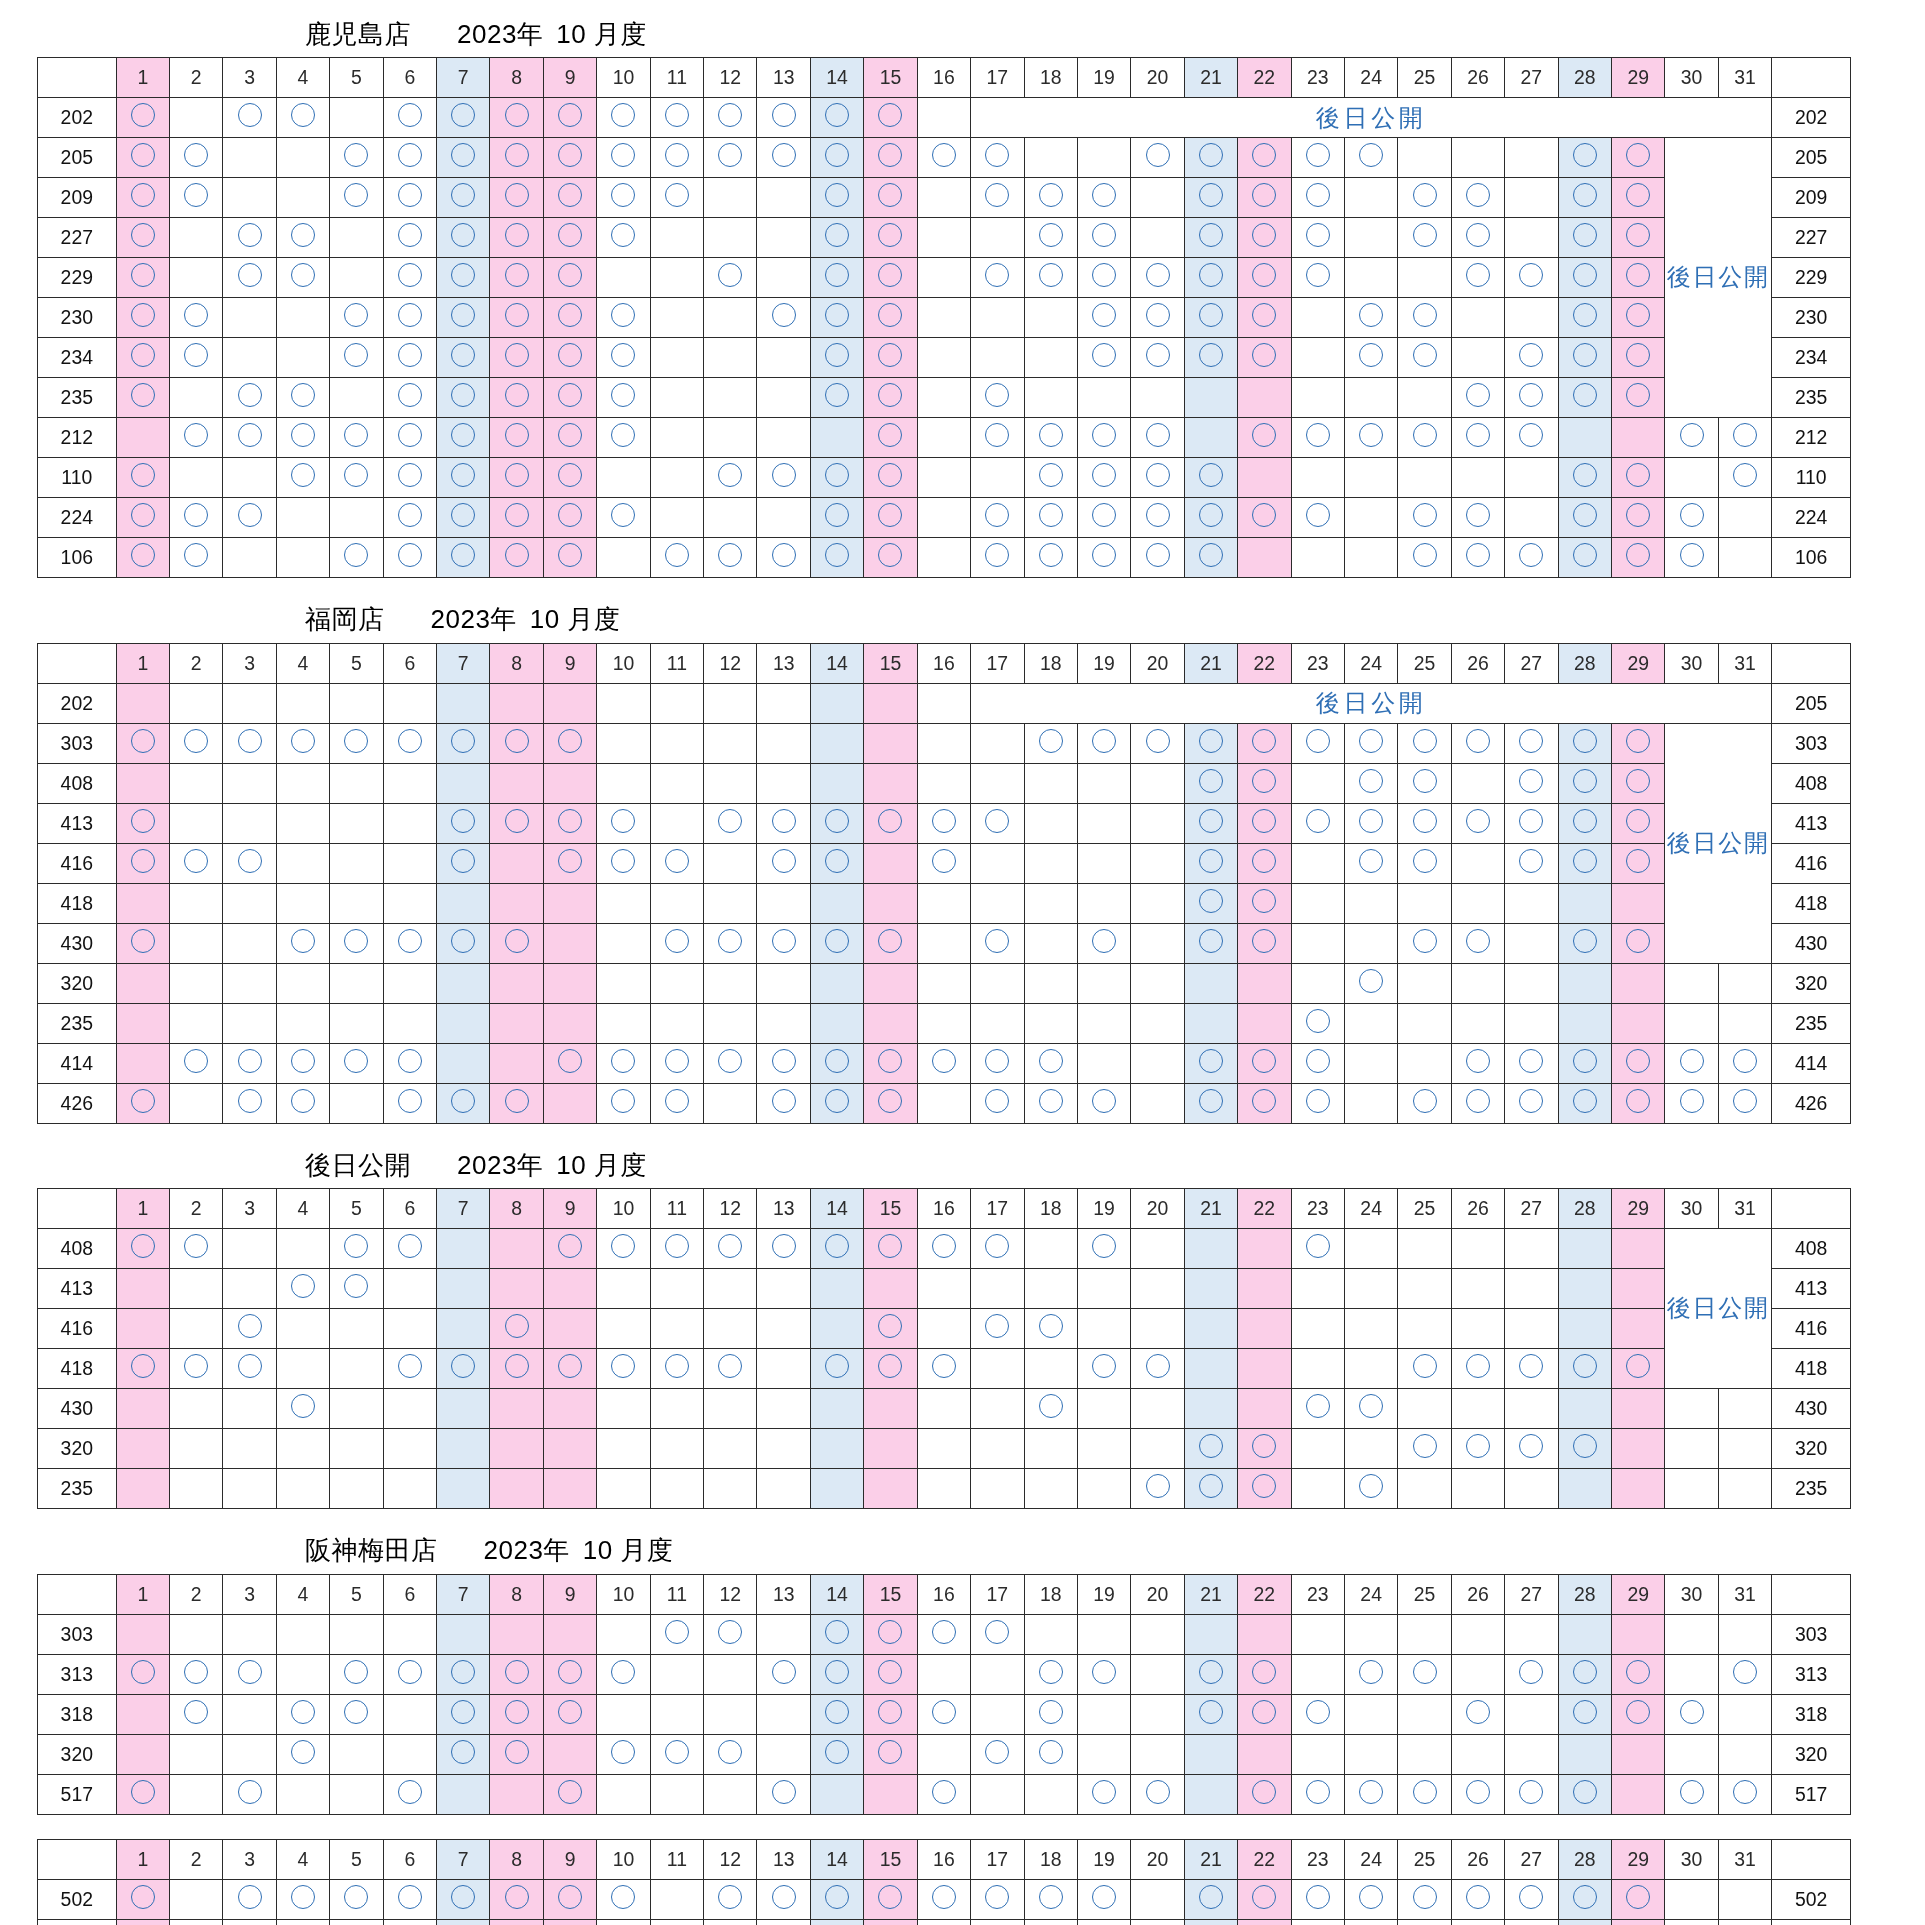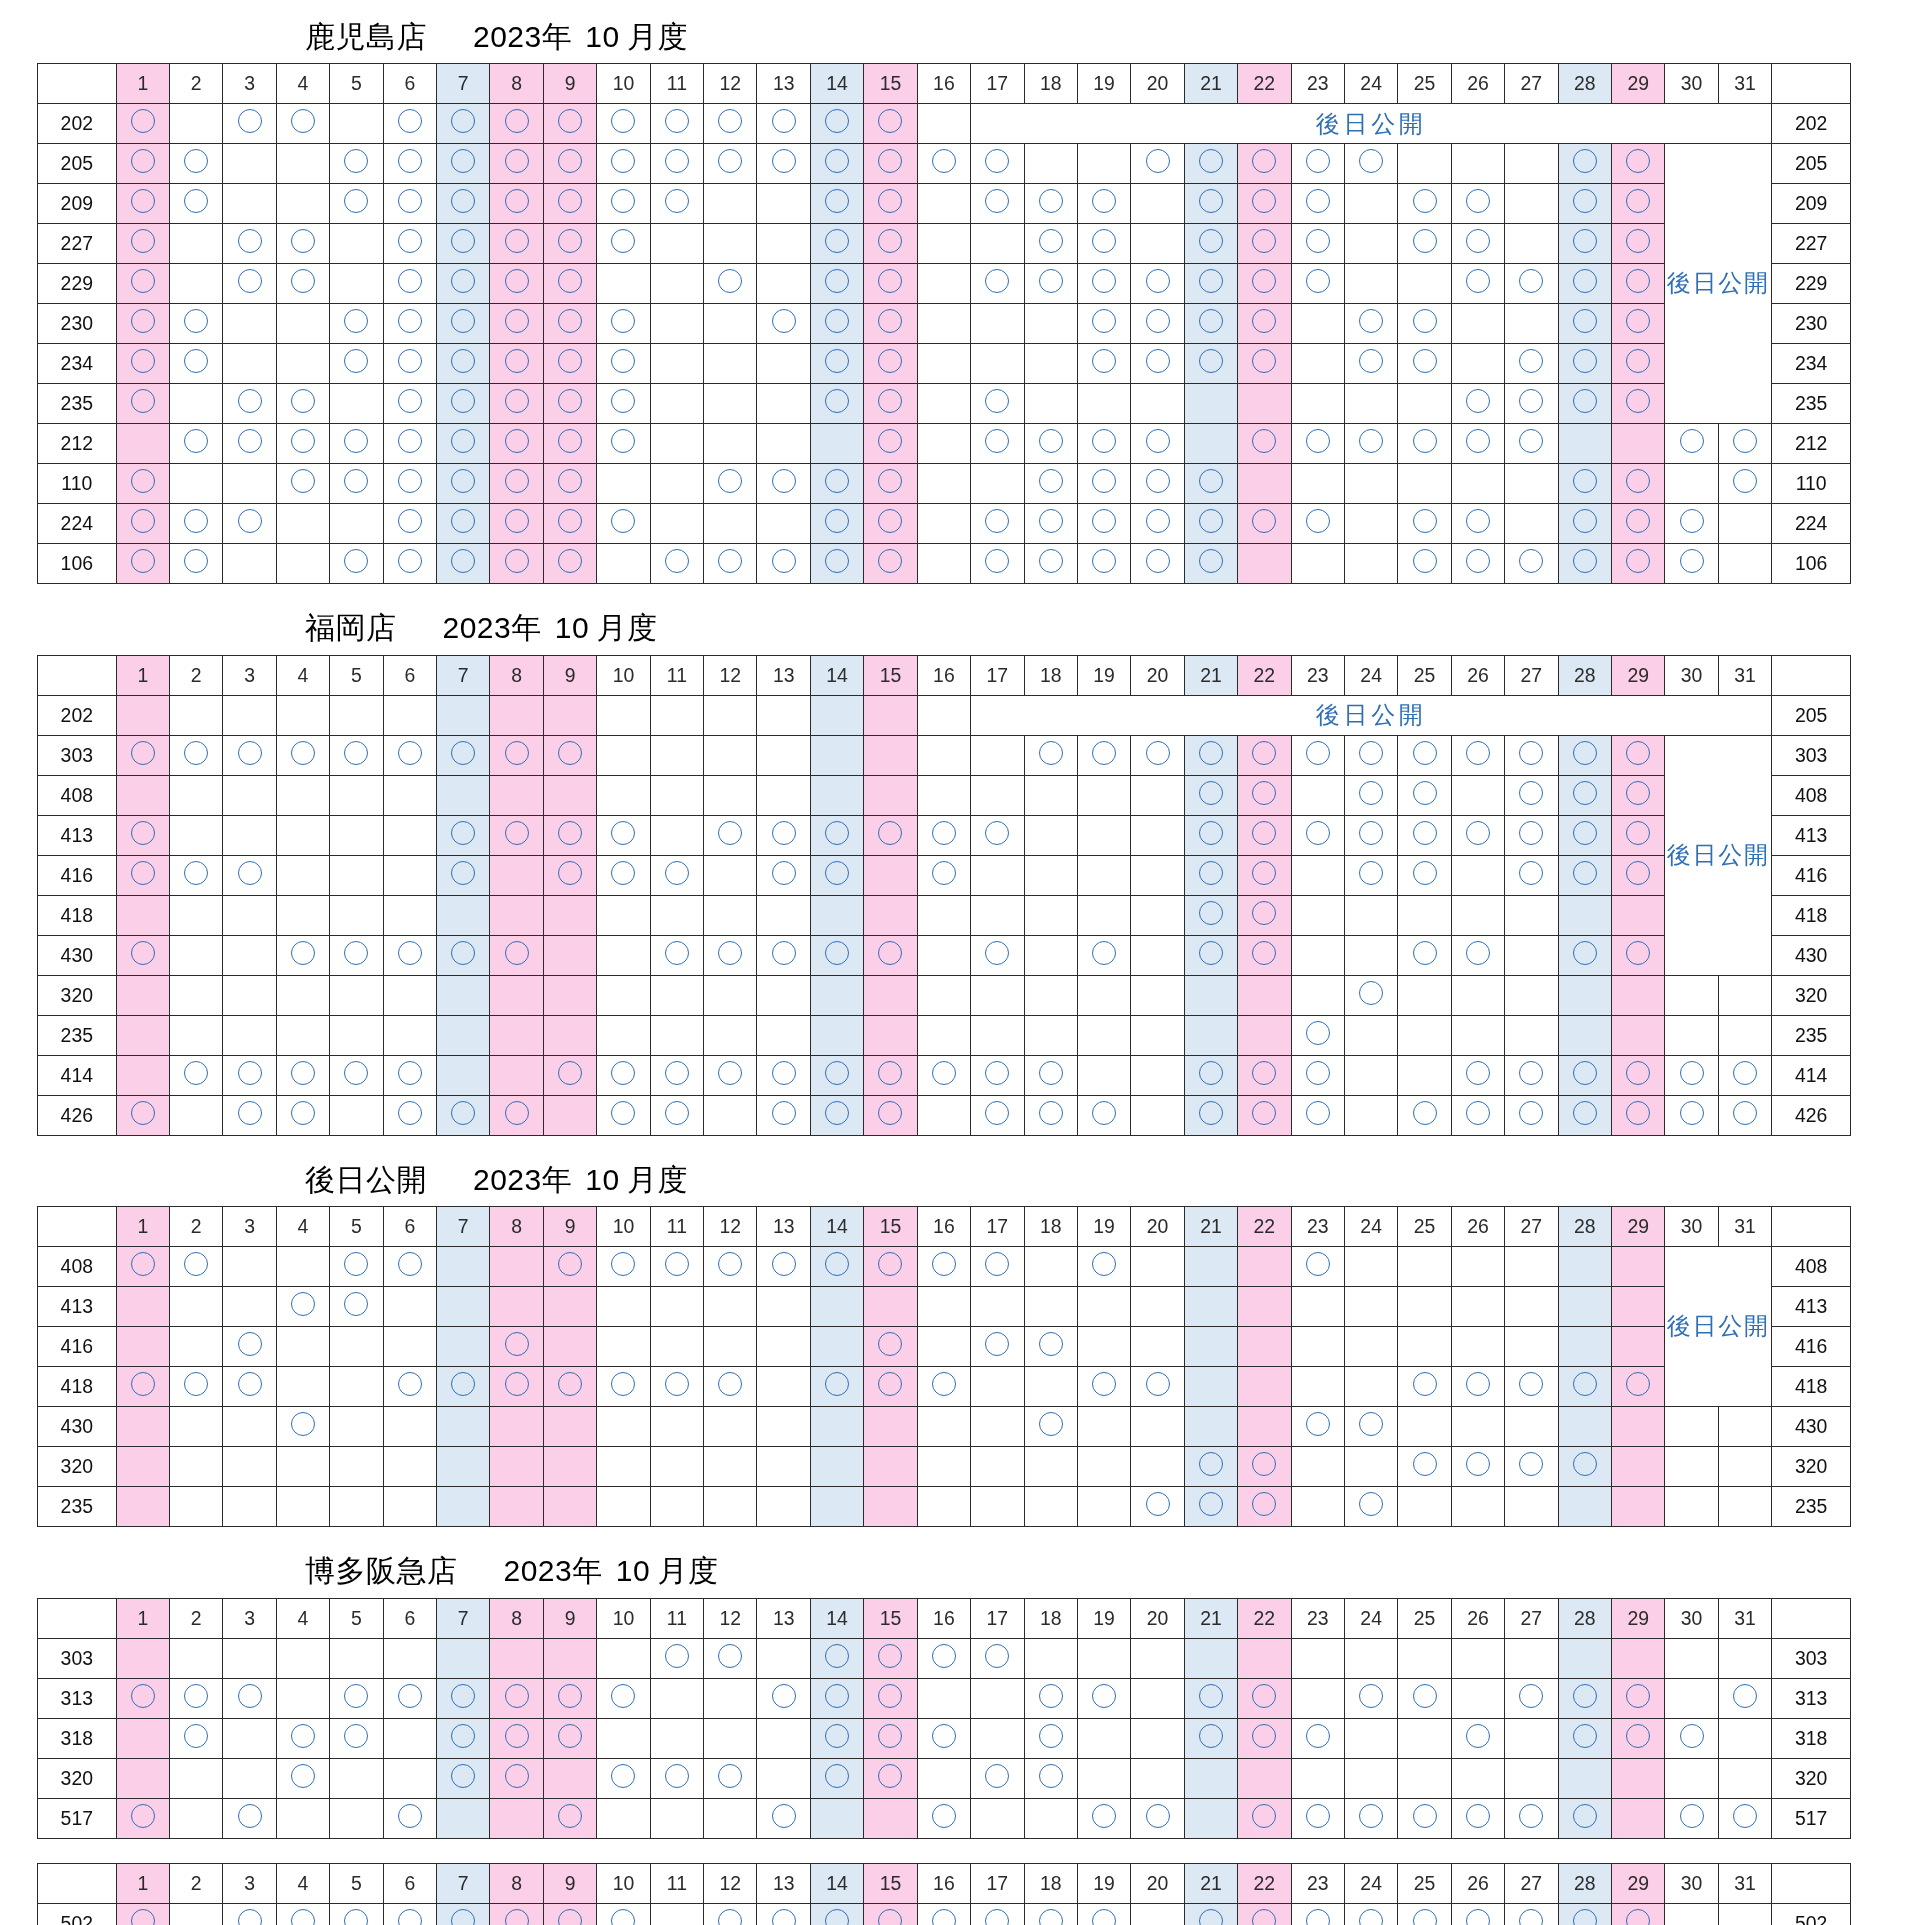--- a/index.html
+++ b/index.html
@@ -9,21 +9,21 @@
     color:#1a1a1a;
     -webkit-font-smoothing:antialiased;
   }
   .page{
     width:1925px;
     box-sizing:border-box;
     padding:16.6px 37px 9.2px 37px;
   }
   .block{ margin-bottom:24px; }
   .block-title{
-    font-size:30px;
+    font-size:26px;
     color:#000;
     margin:0 0 5.5px 268px;
     white-space:nowrap;
     letter-spacing:0.5px;
   }
   .block-title .store{ margin-right:46px; }
   .block-title .year{ margin-right:13px; }
   .block-title .month{ margin-right:7.4px; }
   table.sched{
     border-collapse:collapse;
@@ -1306,21 +1306,21 @@
             <td class="blue"></td>
             <td class="pink"></td>
             <td></td>
             <td></td>
             <td class="rowlabel">235</td>
           </tr>
         </tbody>
       </table>
     </div>
     <div class="block">
-      <div class="block-title"><span class="store">博多阪急店</span><span class="year">2023年</span><span class="month">10</span><span>月度</span></div>
+      <div class="block-title"><span class="store">阪神梅田店</span><span class="year">2023年</span><span class="month">10</span><span>月度</span></div>
       <table class="sched">
         <colgroup>
           <col class="rowhead">
           <col class="day">
           <col class="day">
           <col class="day">
           <col class="day">
           <col class="day">
           <col class="day">
           <col class="day">

